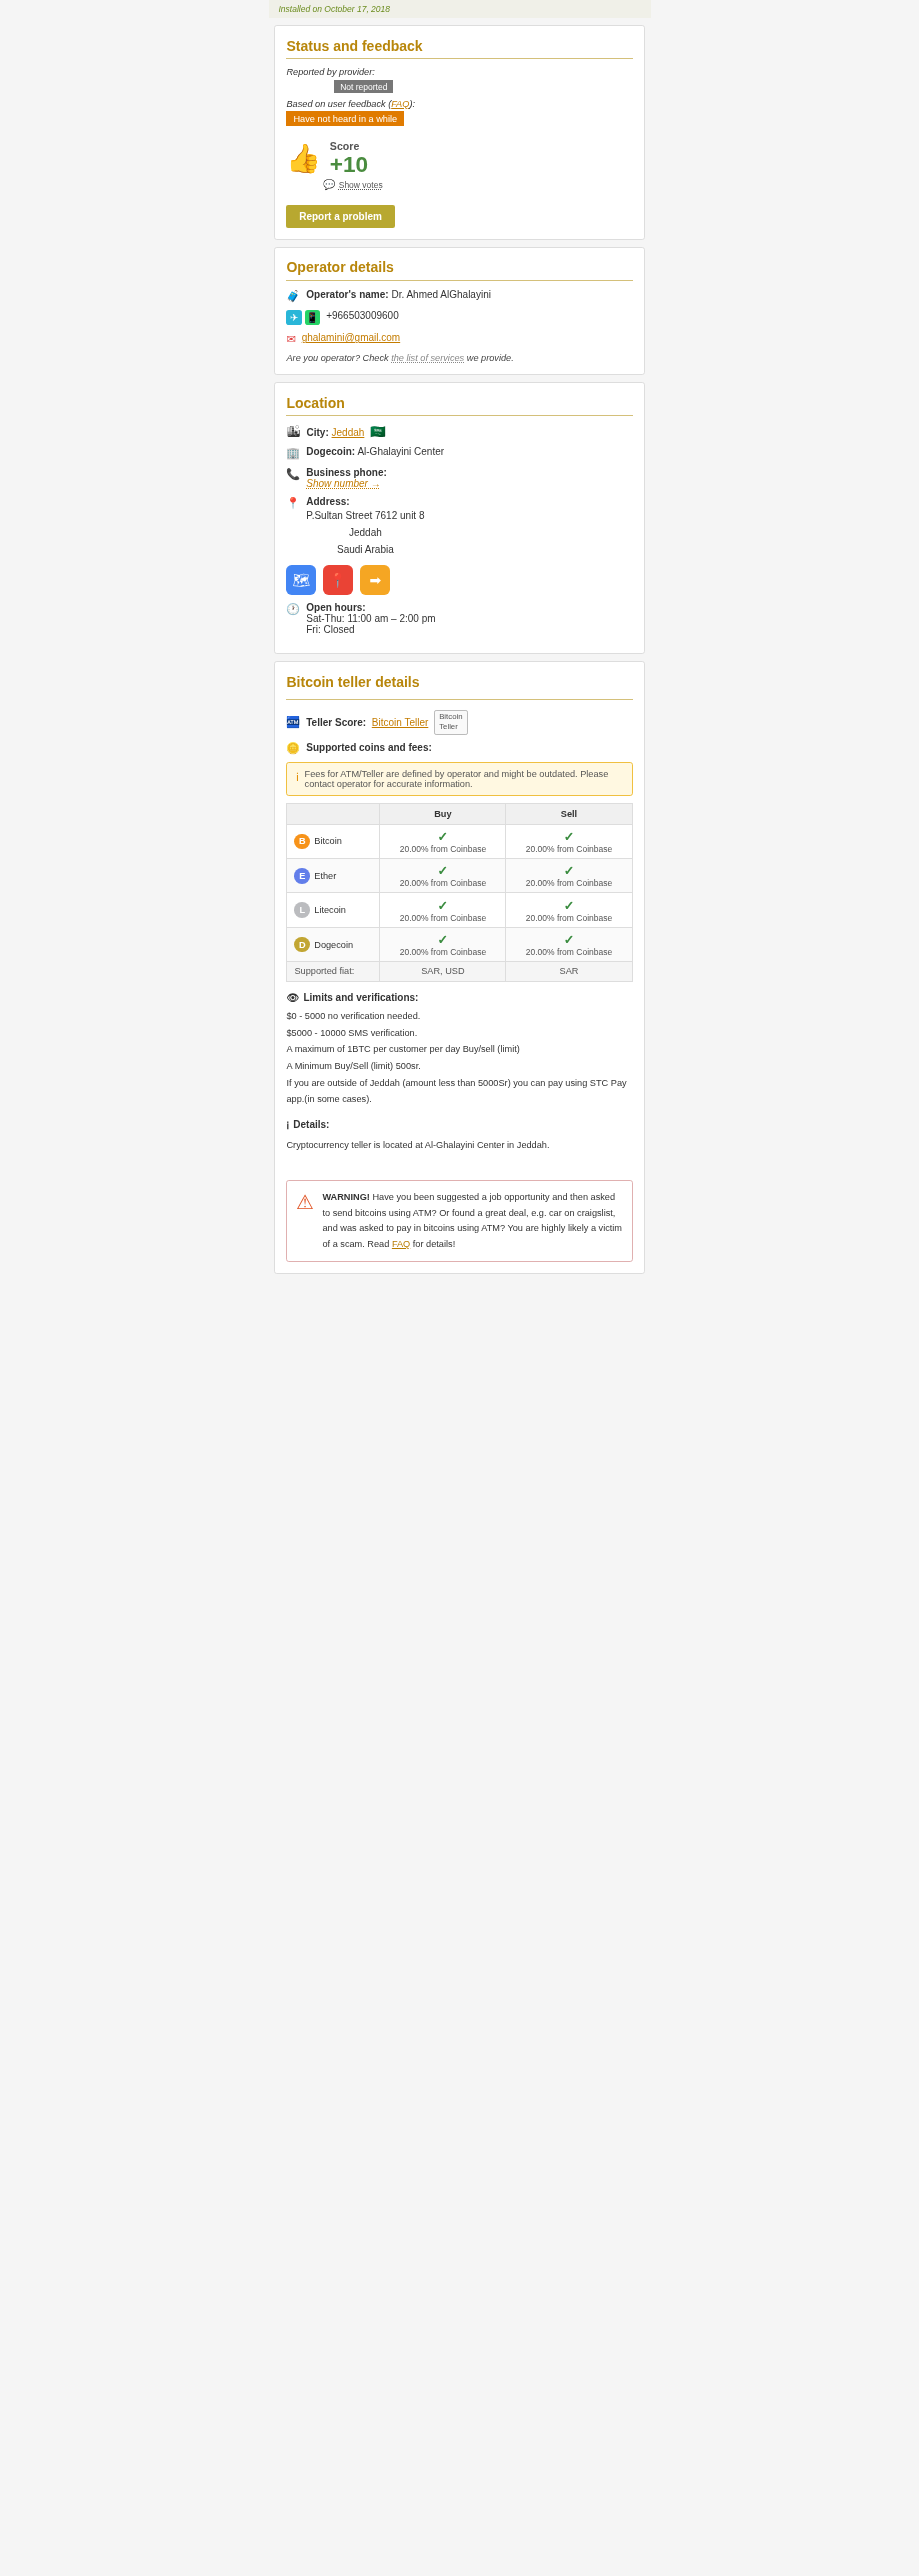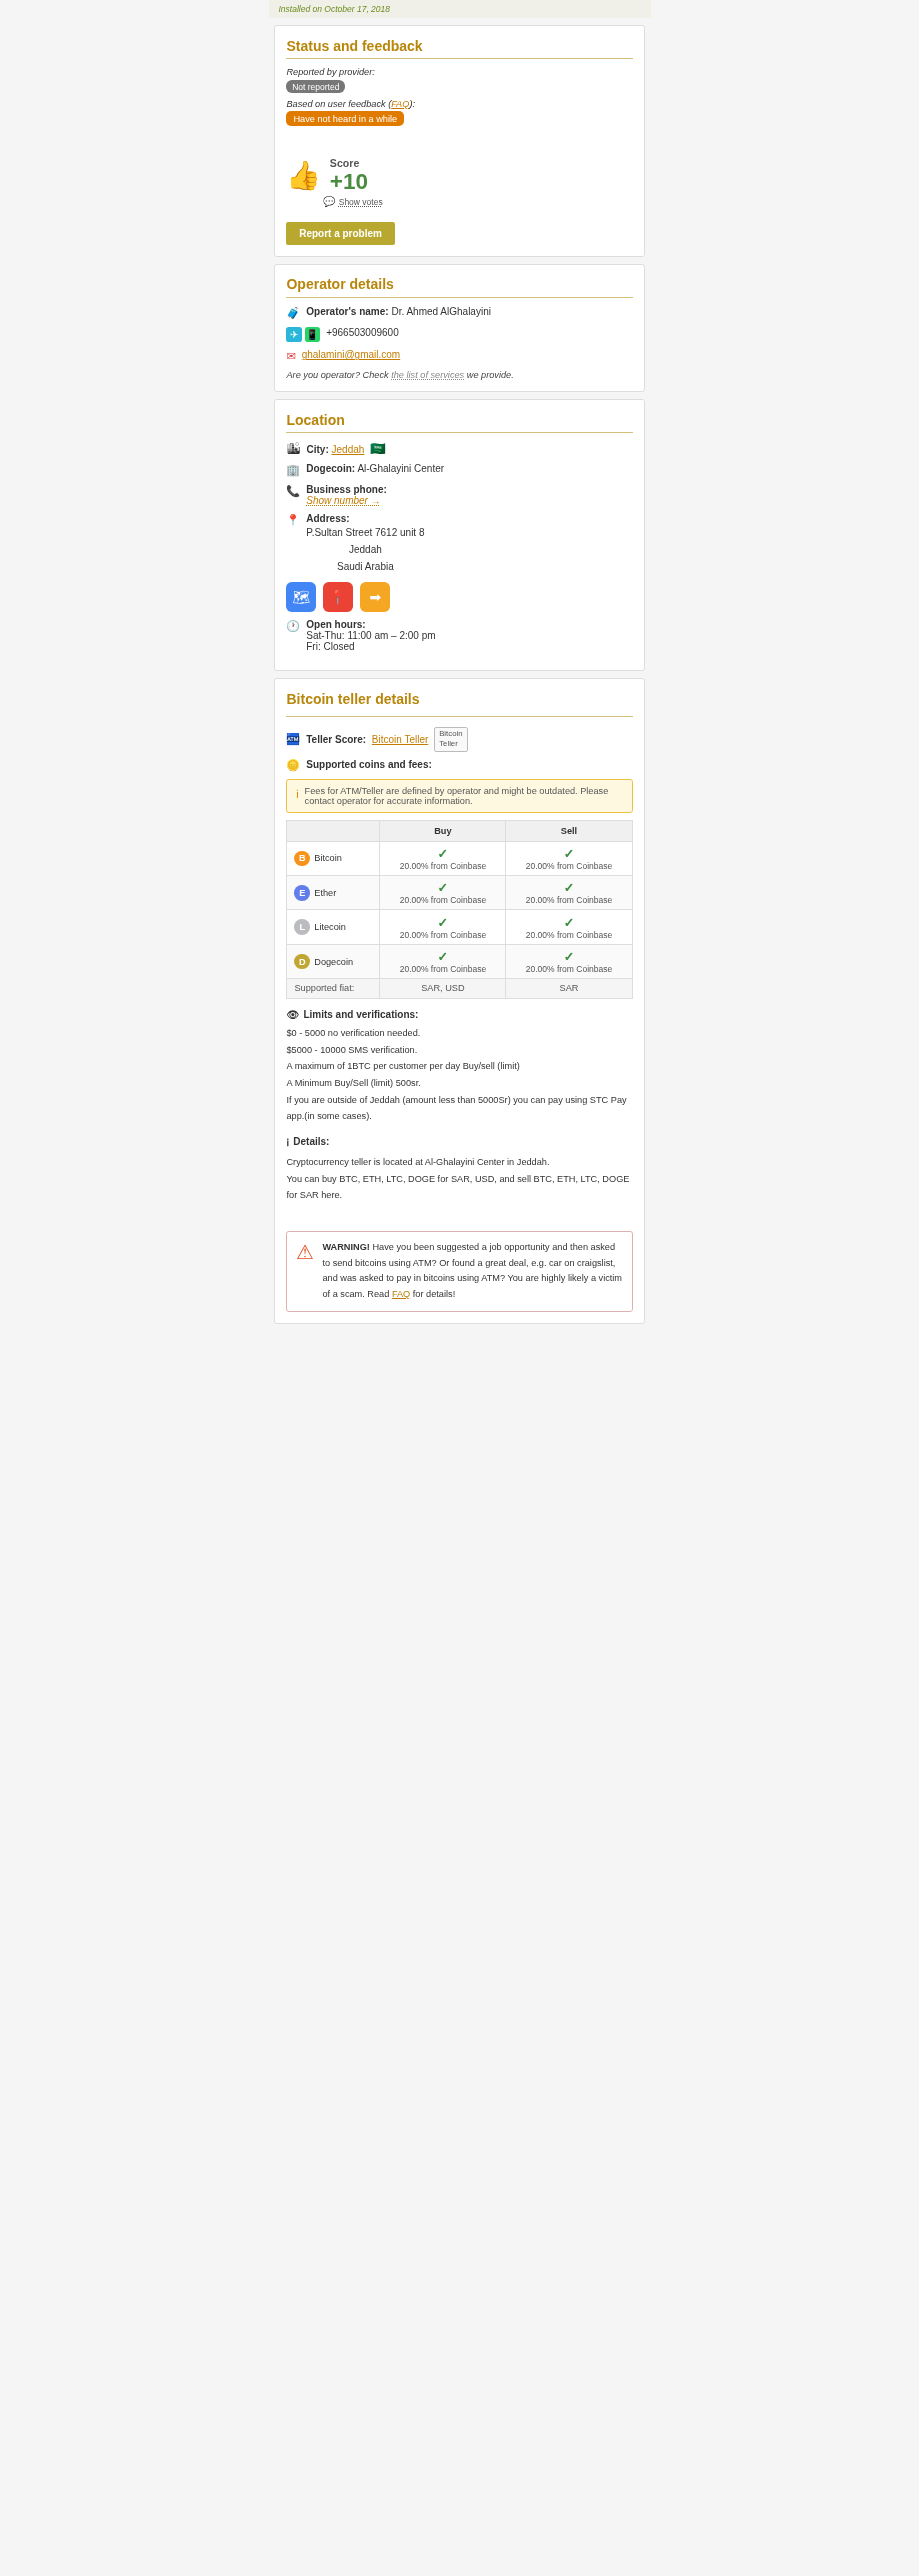--- a/index.html
+++ b/index.html
@@ -37,31 +37,32 @@
       font-style: italic;
       margin-bottom: 2.8px;
       font-size: 9.2px;
     }
     .badge-gray {
       display: inline-block;
       background: #777;
       color: #fff;
       font-size: 8.5px;
       padding: 1.4px 5.7px;
-      border-radius: 6px;
+      border-radius: 0;
       margin-bottom: 5.7px;
+      margin-left: 48px;
     }
     .badge-orange {
       display: inline-block;
       background: #e07b00;
       color: #fff;
       font-size: 9.2px;
       padding: 2.1px 7px;
-      border-radius: 5px;
-      margin-bottom: 24px;
+      border-radius: 0;
+      margin-bottom: 7px;
     }
     .score-area {
       display: flex;
       align-items: center;
       gap: 8.5px;
       margin: 7px 0;
     }
     .thumbs-icon {
       font-size: 28px;
       color: #4a8c3f;
@@ -526,20 +527,20 @@
         <p>A maximum of 1BTC per customer per day Buy/sell (limit)</p>
         <p>A Minimum Buy/Sell (limit) 500sr.</p>
         <p>If you are outside of Jeddah (amount less than 5000Sr) you can pay using STC Pay app.(in some cases).</p>
       </div>
   </div>
 
   <div class="details-title">
     <span>ℹ</span>
     <span>Details:</span>
   </div>
-  <div class="details-text" id="details-text-block"><p>Cryptocurrency teller is located at Al-Ghalayini Center in Jeddah.</p><p>You can buy BTC, ETH, LTC, DOGE for SAR, USD, and sell BTC, ETH, LTC, DOGE for SAR here.</p><br></div>
+  <div class="details-text" id="details-text-block"><p>Cryptocurrency teller is located at Al-Ghalayini Center in Jeddah.</p><br></div>
 
   <div class="warning-box">
     <div class="warning-icon">⚠</div>
     <div class="warning-text" id="warning-text-block"><strong>WARNING!</strong> Have you been suggested a job opportunity and then asked to send bitcoins using ATM? Or found a great deal, e.g. car on craigslist, and was asked to pay in bitcoins using ATM? You are highly likely a victim of a scam. Read <a class="warning-link">FAQ</a> for details!</div>
   </div>
 </div>
 
 
 </body></html>

